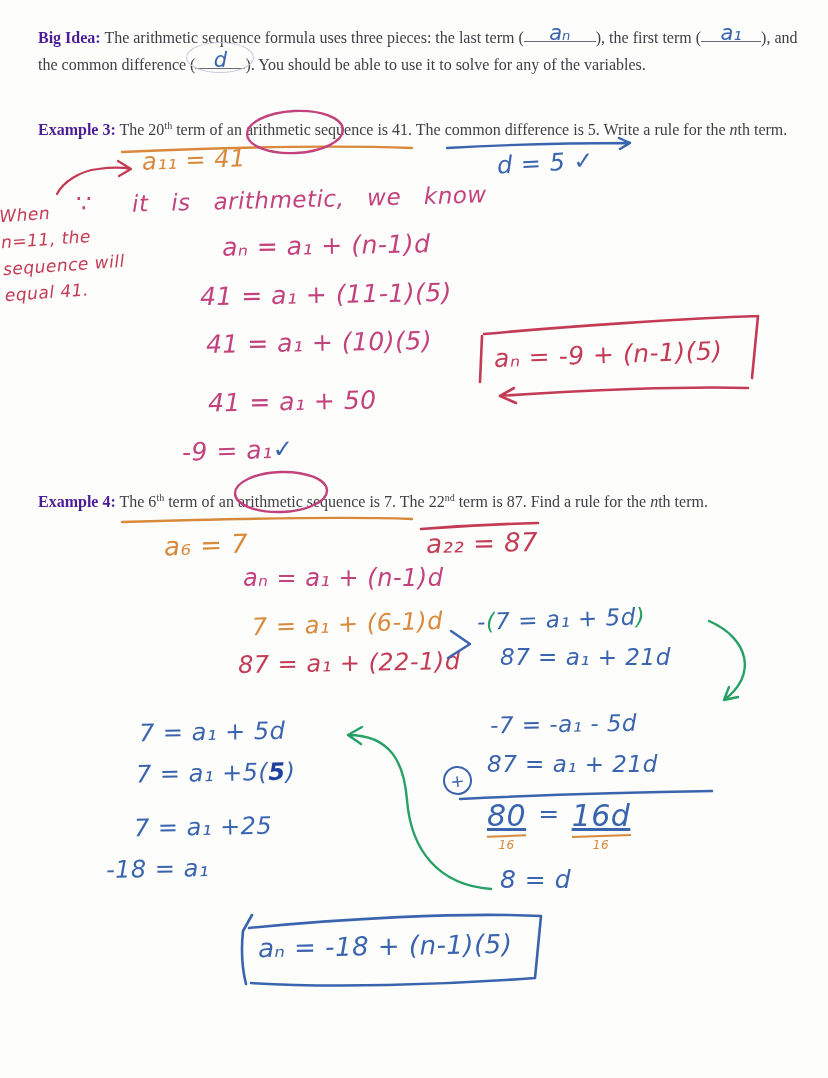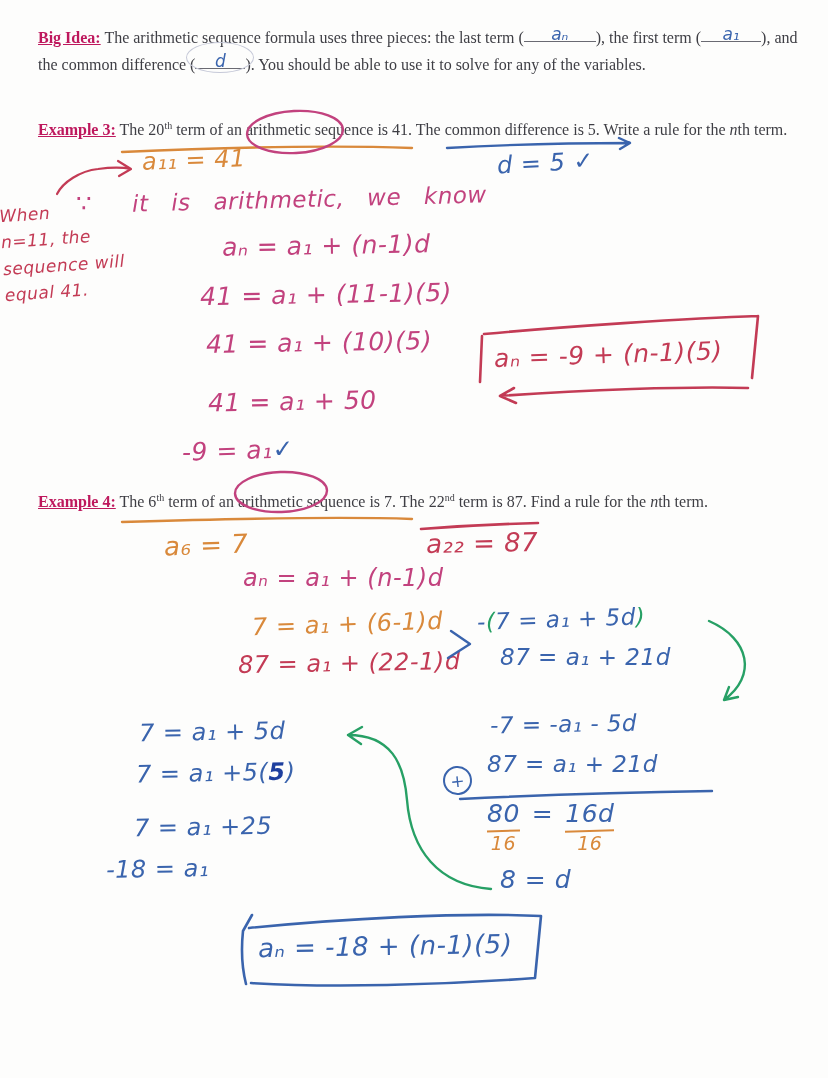--- a/index.html
+++ b/index.html
@@ -10,37 +10,37 @@
     overflow:hidden;
     font-family:"Liberation Serif",serif;
   }
   .print{
     position:absolute;
     color:#3e3e44;
     font-size:16px;
     line-height:1.7;
     margin:0;
   }
-  .print b{color:#be185d;text-decoration:underline;}
+  .print b{color:#4c1d95;}
   .print sup{font-size:10px;line-height:0;}
   .print .it{font-style:italic;}
   .blank{
     display:inline-block;
     min-width:58px;
     height:1.05em;
     border-bottom:1.3px solid #6a6a72;
     text-align:center;
     vertical-align:baseline;
     position:relative;
   }
   .blank .ink{
     font-family:"DejaVu Sans",sans-serif;
     font-style:italic;
     color:#3a64ad;
-    font-size:17px;
+    font-size:21px;
     position:relative;
     top:-3px;
     line-height:0;
     white-space:nowrap;
   }
   .blank.circled::after{
     content:"";
     position:absolute;
     left:-9px;right:-9px;top:-9px;bottom:-5px;
     border:1.4px solid #c6c9d8;
@@ -68,23 +68,23 @@
     border:2px solid #3a64ad;
     border-radius:50%;
     color:#3a64ad;
     font-family:"DejaVu Sans",sans-serif;
     font-size:17px;
     display:flex;align-items:center;justify-content:center;
     transform:rotate(-6deg);
   }
   .sum-row{display:flex;align-items:flex-start;gap:12px;}
   .frac{display:inline-flex;flex-direction:column;align-items:center;}
-  .frac .num{font-size:25px;line-height:1;}
+  .frac .num{font-size:30px;line-height:1;text-decoration:underline;}
   .frac .bar{width:100%;height:0;border-top:2.6px solid #d9893b;margin:4px 0 2px;transform:rotate(-2deg);}
-  .frac .den{font-size:19px;line-height:1;}
+  .frac .den{font-size:12px;line-height:1;}
   .sum-row .eq{font-size:25px;line-height:1;}
   svg.overlay{
     position:absolute;left:0;top:0;
     pointer-events:none;
   }
   svg.overlay path, svg.overlay ellipse{fill:none;stroke-linecap:round;stroke-linejoin:round;}
 </style>
 </head>
 <body>
 

